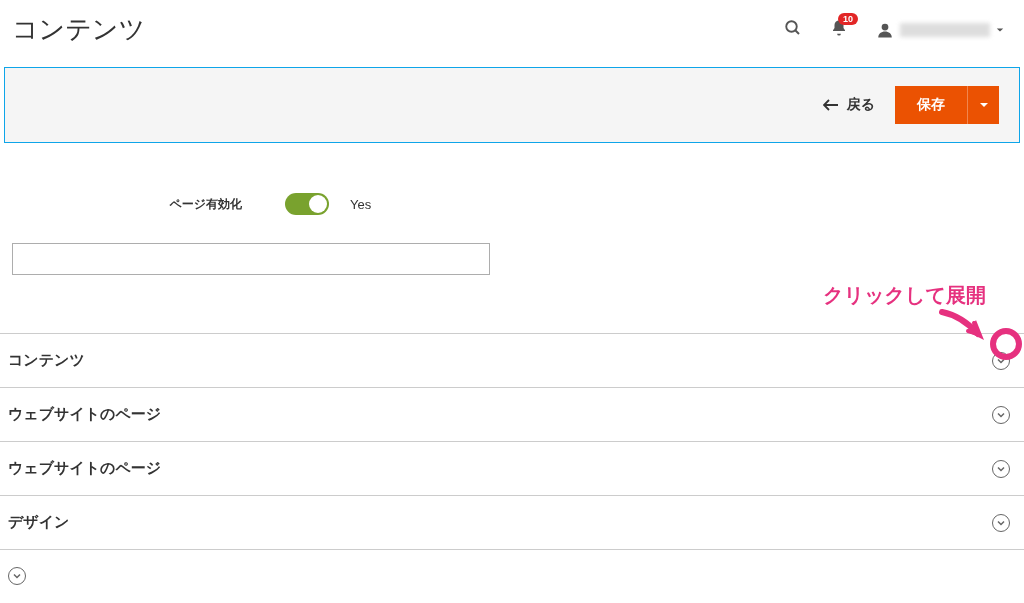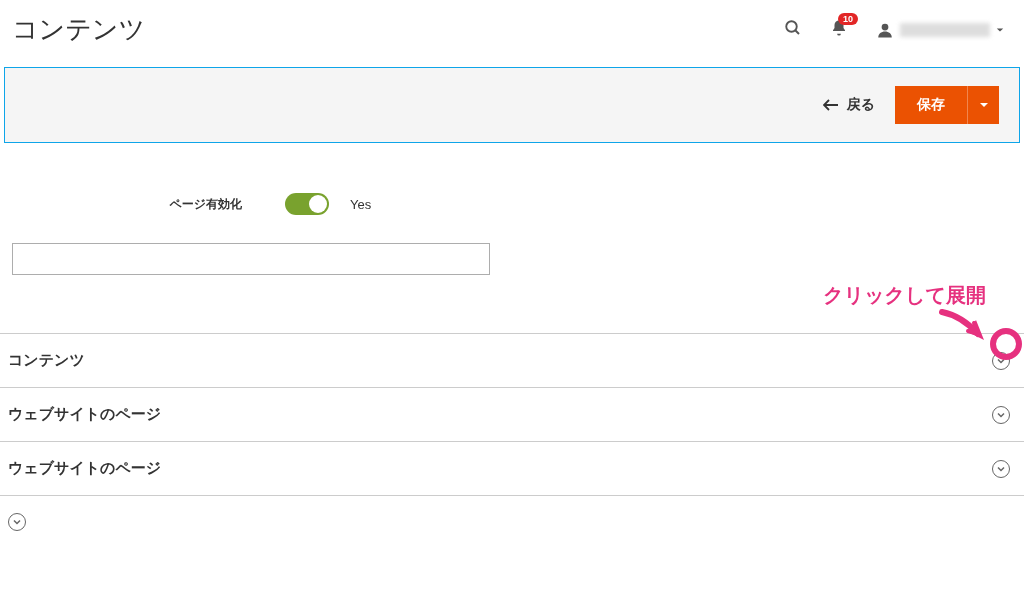--- a/index.html
+++ b/index.html
@@ -297,20 +297,28 @@
     </div>
     <div class="section">
       <div class="section-title">ウェブサイトのページ</div>
       <div class="chev-circle">
         <svg viewBox="0 0 10 10" fill="none" stroke="#666" stroke-width="1.5">
           <path d="M2 3.5l3 3 3-3"></path>
         </svg>
       </div>
     </div>
     <div class="section">
+      <div class="section-title">デザイン</div>
+      <div class="chev-circle">
+        <svg viewBox="0 0 10 10" fill="none" stroke="#666" stroke-width="1.5">
+          <path d="M2 3.5l3 3 3-3"></path>
+        </svg>
+      </div>
+    </div>
+    <div class="section">
       <div class="chev-circle">
         <svg viewBox="0 0 10 10" fill="none" stroke="#666" stroke-width="1.5">
           <path d="M2 3.5l3 3 3-3"></path>
         </svg>
       </div>
     </div>
   </div>
 
 <div class="annotation-text">クリックして展開</div>
 <svg class="annotation-arrow" width="60" height="40" viewBox="0 0 60 40">

